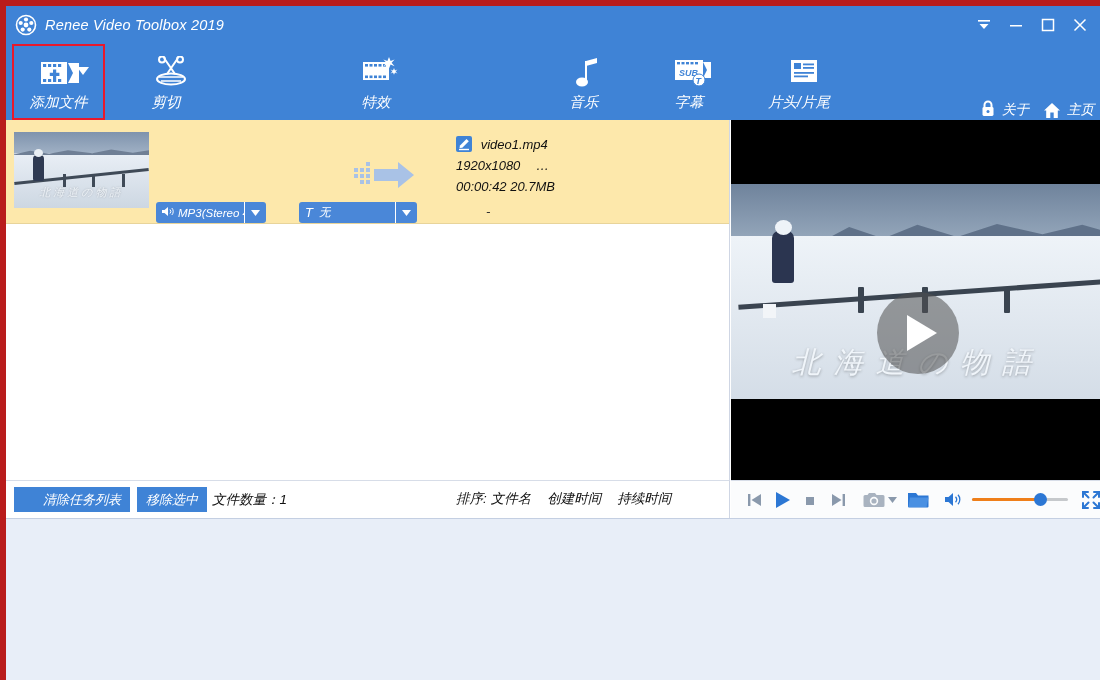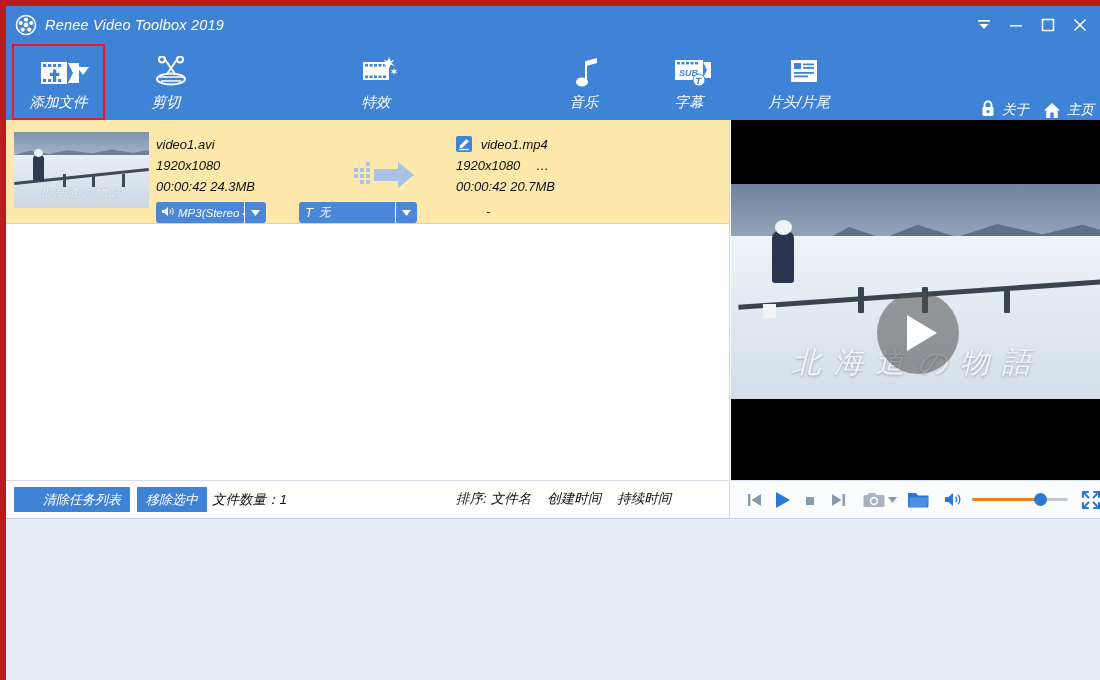--- a/index.html
+++ b/index.html
@@ -347,25 +347,20 @@
           <div class="ridge"></div>
           <div class="snow"></div>
         <div class="rail"></div>
         <div class="post" style="left:36%;"></div>
         <div class="post" style="left:58%;"></div>
         <div class="post" style="left:80%;"></div>
         <div class="person"></div>
         <div class="jp">北海道の物語</div>
       </div>
 
-      <div class="fmeta">
-        <div>video1.avi</div>
-        <div>1920x1080</div>
-        <div>00:00:42  24.3MB</div>
-      </div>
 
       <div class="arrowcv">
         <svg width="72" height="30" viewBox="0 0 72 30">
           <g fill="#a9c2e6">
             <rect x="0" y="8" width="4" height="4"></rect>
               <rect x="6" y="8" width="4" height="4"></rect>
             <rect x="12" y="8" width="4" height="4"></rect>
               <rect x="0" y="14" width="4" height="4"></rect>
             <rect x="6" y="14" width="4" height="4"></rect>
               <rect x="12" y="14" width="4" height="4"></rect>

